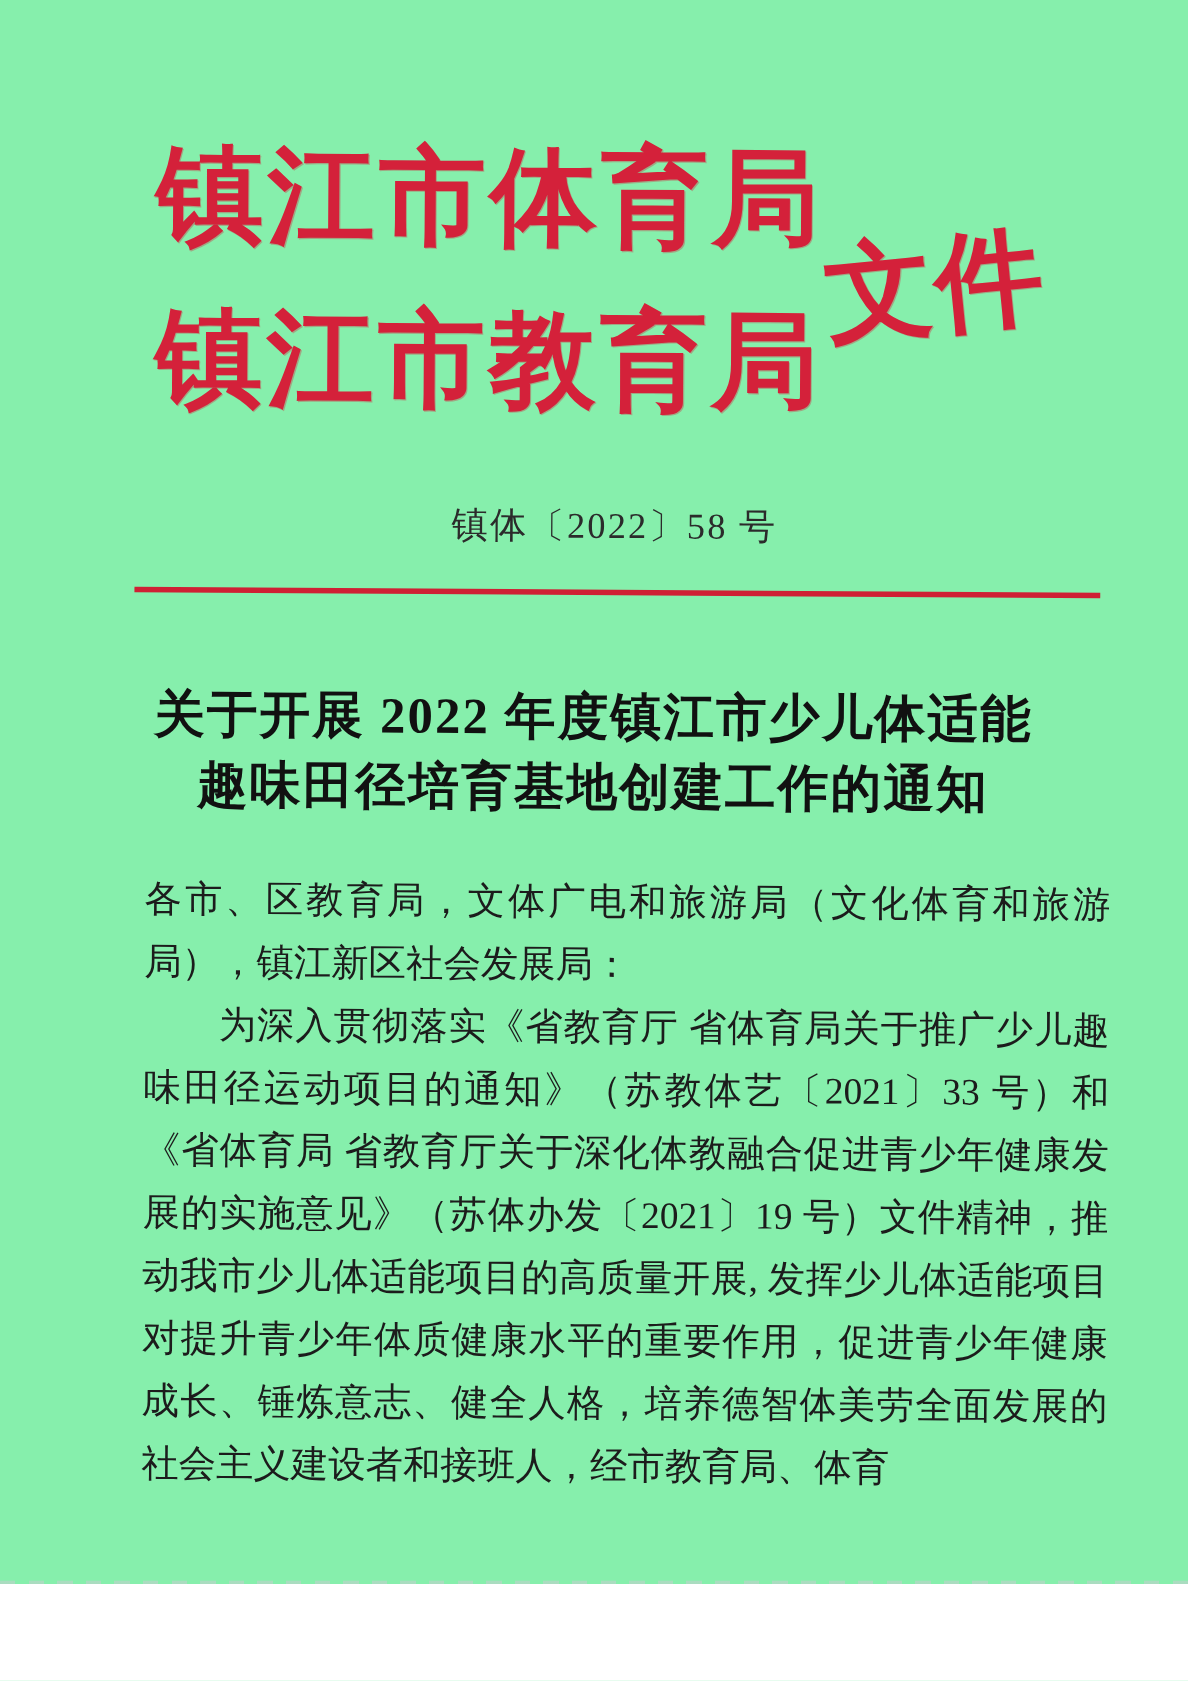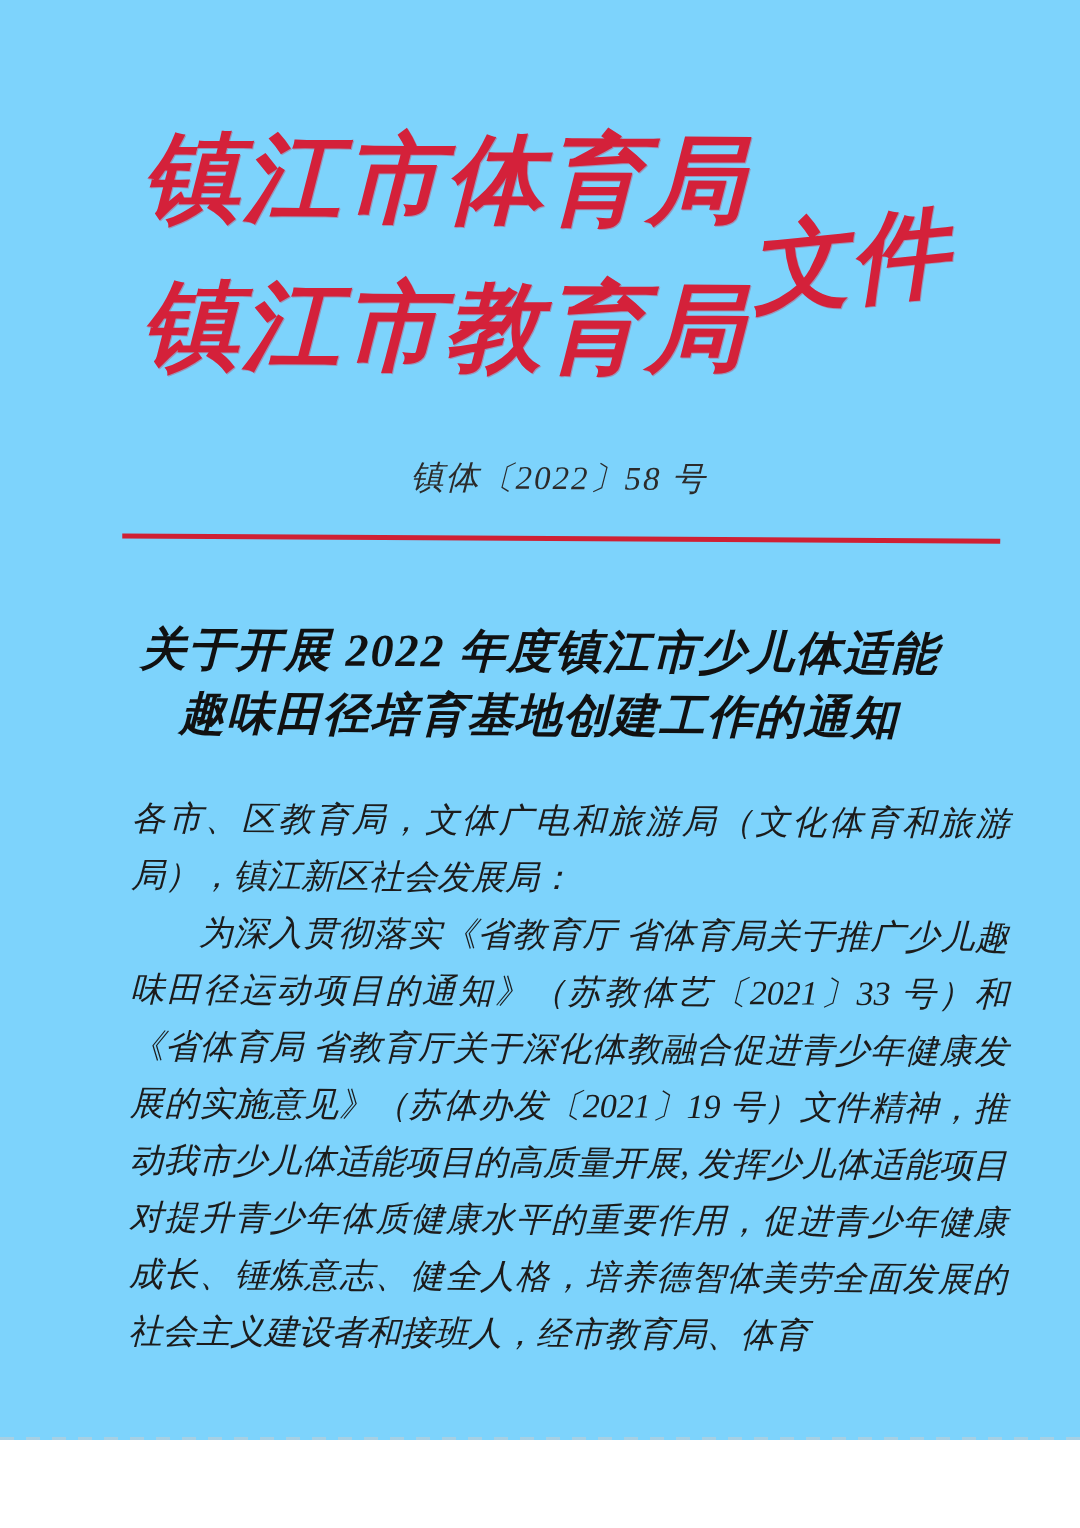--- a/index.html
+++ b/index.html
@@ -3,22 +3,21 @@
 <meta charset="utf-8">
 <style>
   html,body{margin:0;padding:0;}
   body{
     width:1080px;height:1528px;position:relative;overflow:hidden;
     background:#ffffff;
     font-family:"Liberation Serif","DejaVu Serif",serif;
   }
   .scan{
     position:absolute;left:0;top:0;width:1080px;height:1440px;
-    background:#7dd3fc;
-    font-style:italic;
+    background:#86efac;
   }
   .scan-inner{
     position:absolute;left:0;top:0;width:1080px;height:1440px;
     transform:rotate(0.35deg);transform-origin:50% 40%;
   }
   
   .letterhead{
     position:absolute;left:140px;top:118px;width:800px;height:290px;
   }
   .agency{

